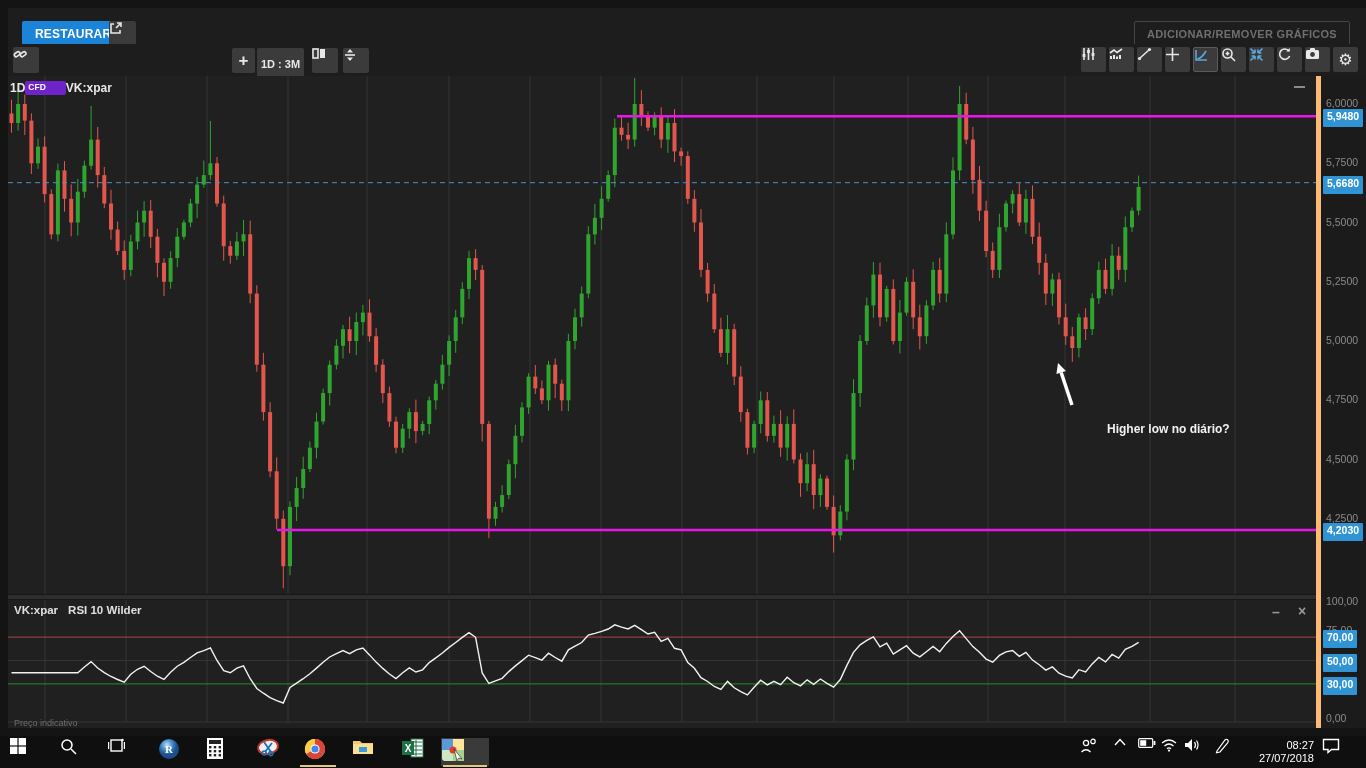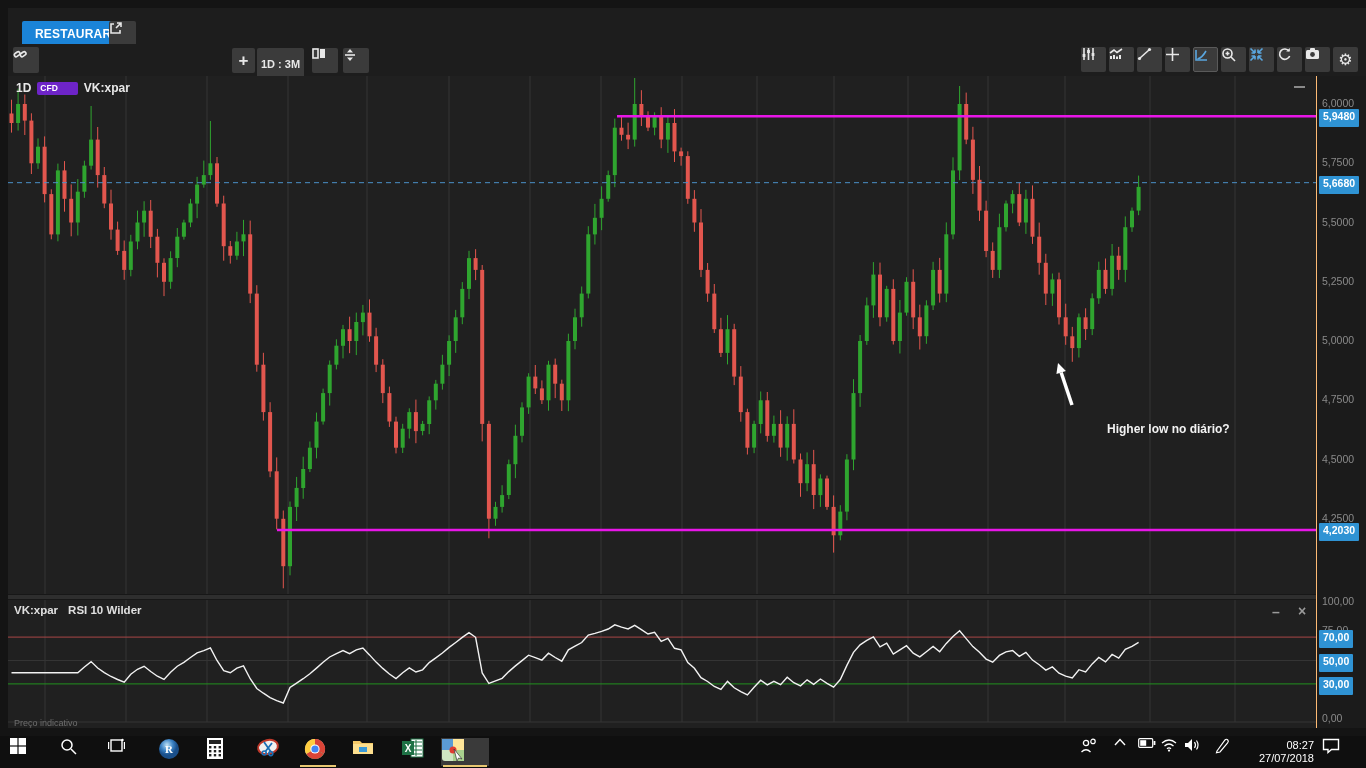--- a/index.html
+++ b/index.html
@@ -24,25 +24,25 @@
   #search-input { flex:1; background:transparent; border:none; outline:none; color:#cfcfcf;
     font-size:12px; font-style:italic; font-family:"Liberation Sans", sans-serif;}
   #search-input::placeholder { color:#8f8f8f; }
   #timeframe-btn { left:249px; top:4px; width:47px; height:32px; font-size:11px; font-weight:bold; }
   .ticon { stroke:#e8e8e8; fill:none; stroke-width:1.6; }
   .ticon-blue { stroke:#5aa7e0; }
 
   
   #chart-area { left:8px; top:76px; width:1358px; height:652px; background:#202020; }
   #y-axis-strip { position:absolute; left:1308px; top:0; width:50px; height:652px;
-    background:#1b1b1b; border-left:1px solid #fdba74; }
+    background:#1b1b1b; border-left:5px solid #fdba74; }
   .ytick { position:absolute; left:5px; color:#8a8a8a; font-size:10.5px; }
   .ybadge { position:absolute; left:2px; background:#2f93d4; color:#fff; font-size:10.5px;
     font-weight:bold; padding:1px 4px 5px 4px; border-radius:1px; }
-  #chart-header { left:8px; top:5px; display:flex; align-items:center; gap:6px; }
+  #chart-header { left:2px; top:5px; display:flex; gap:0; }
   #interval-label, #symbol-label { color:#e8e8e8; font-size:12px; font-weight:bold; }
   #cfd-badge { background:#6e24c8; color:#fff; font-size:8.5px; font-weight:bold;
     padding:1px 20px 2px 3px; border-radius:2px; }
   #chart-minimize { left:1286px; top:10px; width:11px; height:2px; background:#8a8a8a; cursor:pointer;}
   #annotation-label { left:1072px; top:346px; color:#f2f2f2; font-size:12px; font-weight:bold; cursor:pointer;padding-left:27px;}
 
   
   #panel-separator { left:0; top:518px; width:1308px; height:6px; background:#2e2e2e;
     border-top:1px solid #171717; border-bottom:1px solid #171717; }
   #rsi-header { left:6px; top:528px; display:flex; gap:10px; align-items:center; }
@@ -69,20 +69,21 @@
 <body>
 
 <div class="abs" id="titlebar">
   <button class="abs" id="restore-btn">RESTAURAR</button>
   <button class="abs" id="popout-btn">
     <svg width="14" height="14" viewBox="0 0 14 14">
       <path d="M5 3 H2 V12 H11 V9" class="ticon"></path>
         <path d="M7 7 L12 2 M8 2 h4 v4" class="ticon"></path>
     </svg>
   </button>
+  <button class="abs" id="addremove-btn">ADICIONAR/REMOVER GRÁFICOS</button>
 </div>
 
 <div class="abs" id="toolbar">
   <button class="tool-tile" style="left:5px;top:3px;width:26px;height:26px;">
     <svg width="14" height="14" viewBox="0 0 14 14">
       <rect x="1" y="5.5" width="6" height="3.5" rx="1.7" class="ticon" transform="rotate(-35 4 7)"></rect>
       <rect x="7" y="5.5" width="6" height="3.5" rx="1.7" class="ticon" transform="rotate(-35 10 7)"></rect>
     </svg>
   </button>
   <button class="tool-tile" style="left:224px;top:4px;width:23px;height:25px;font-size:17px;font-weight:bold;">+</button>

